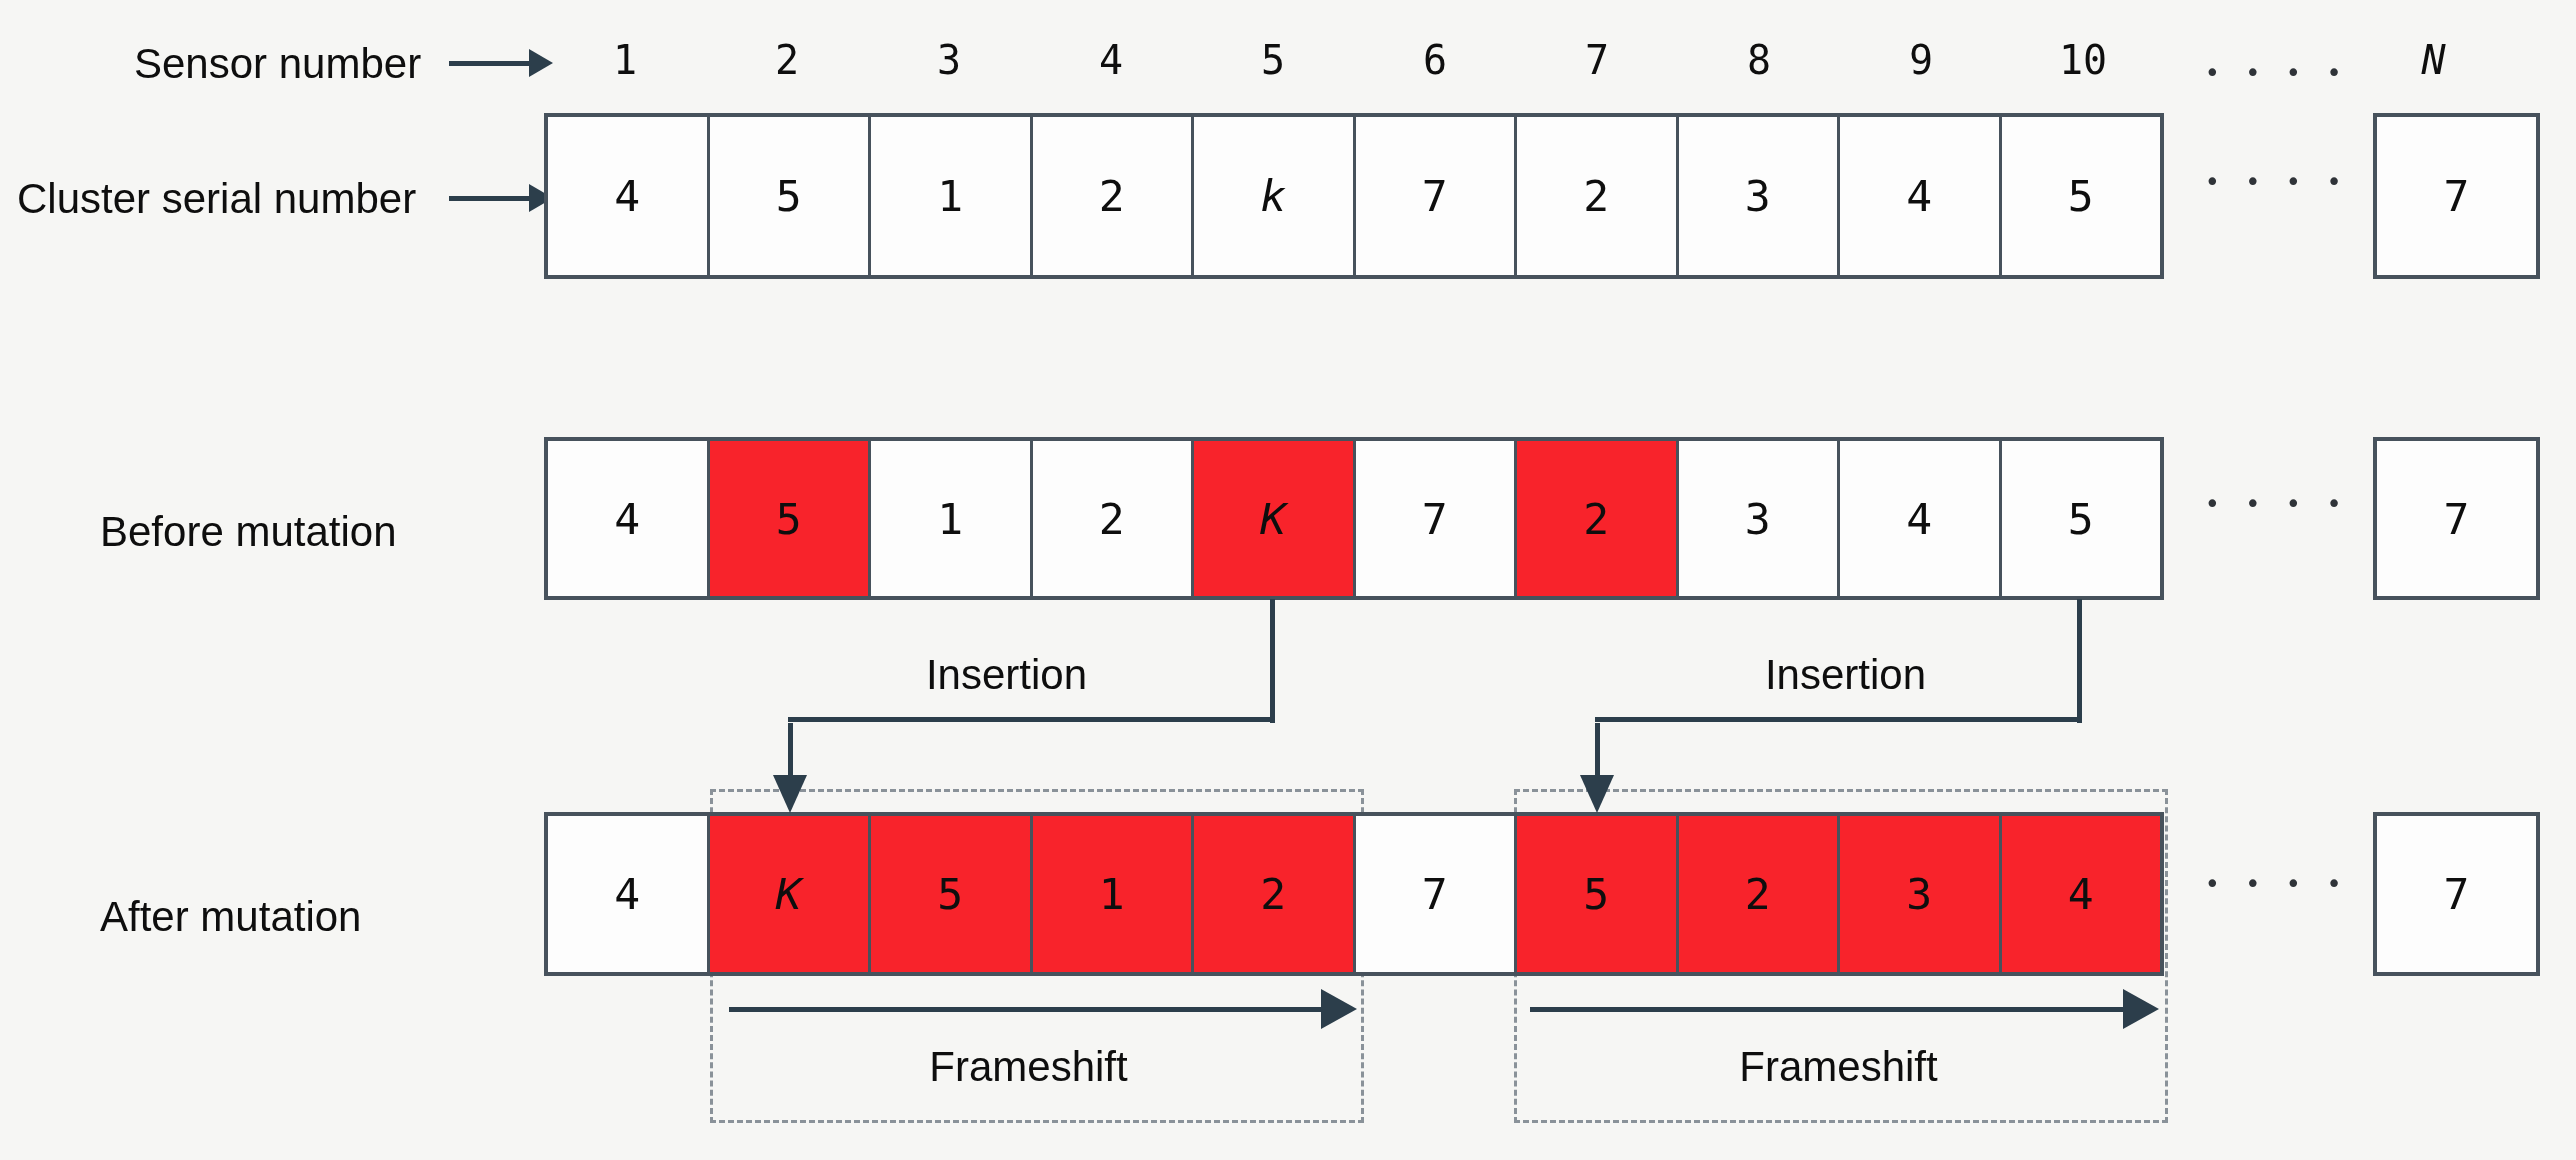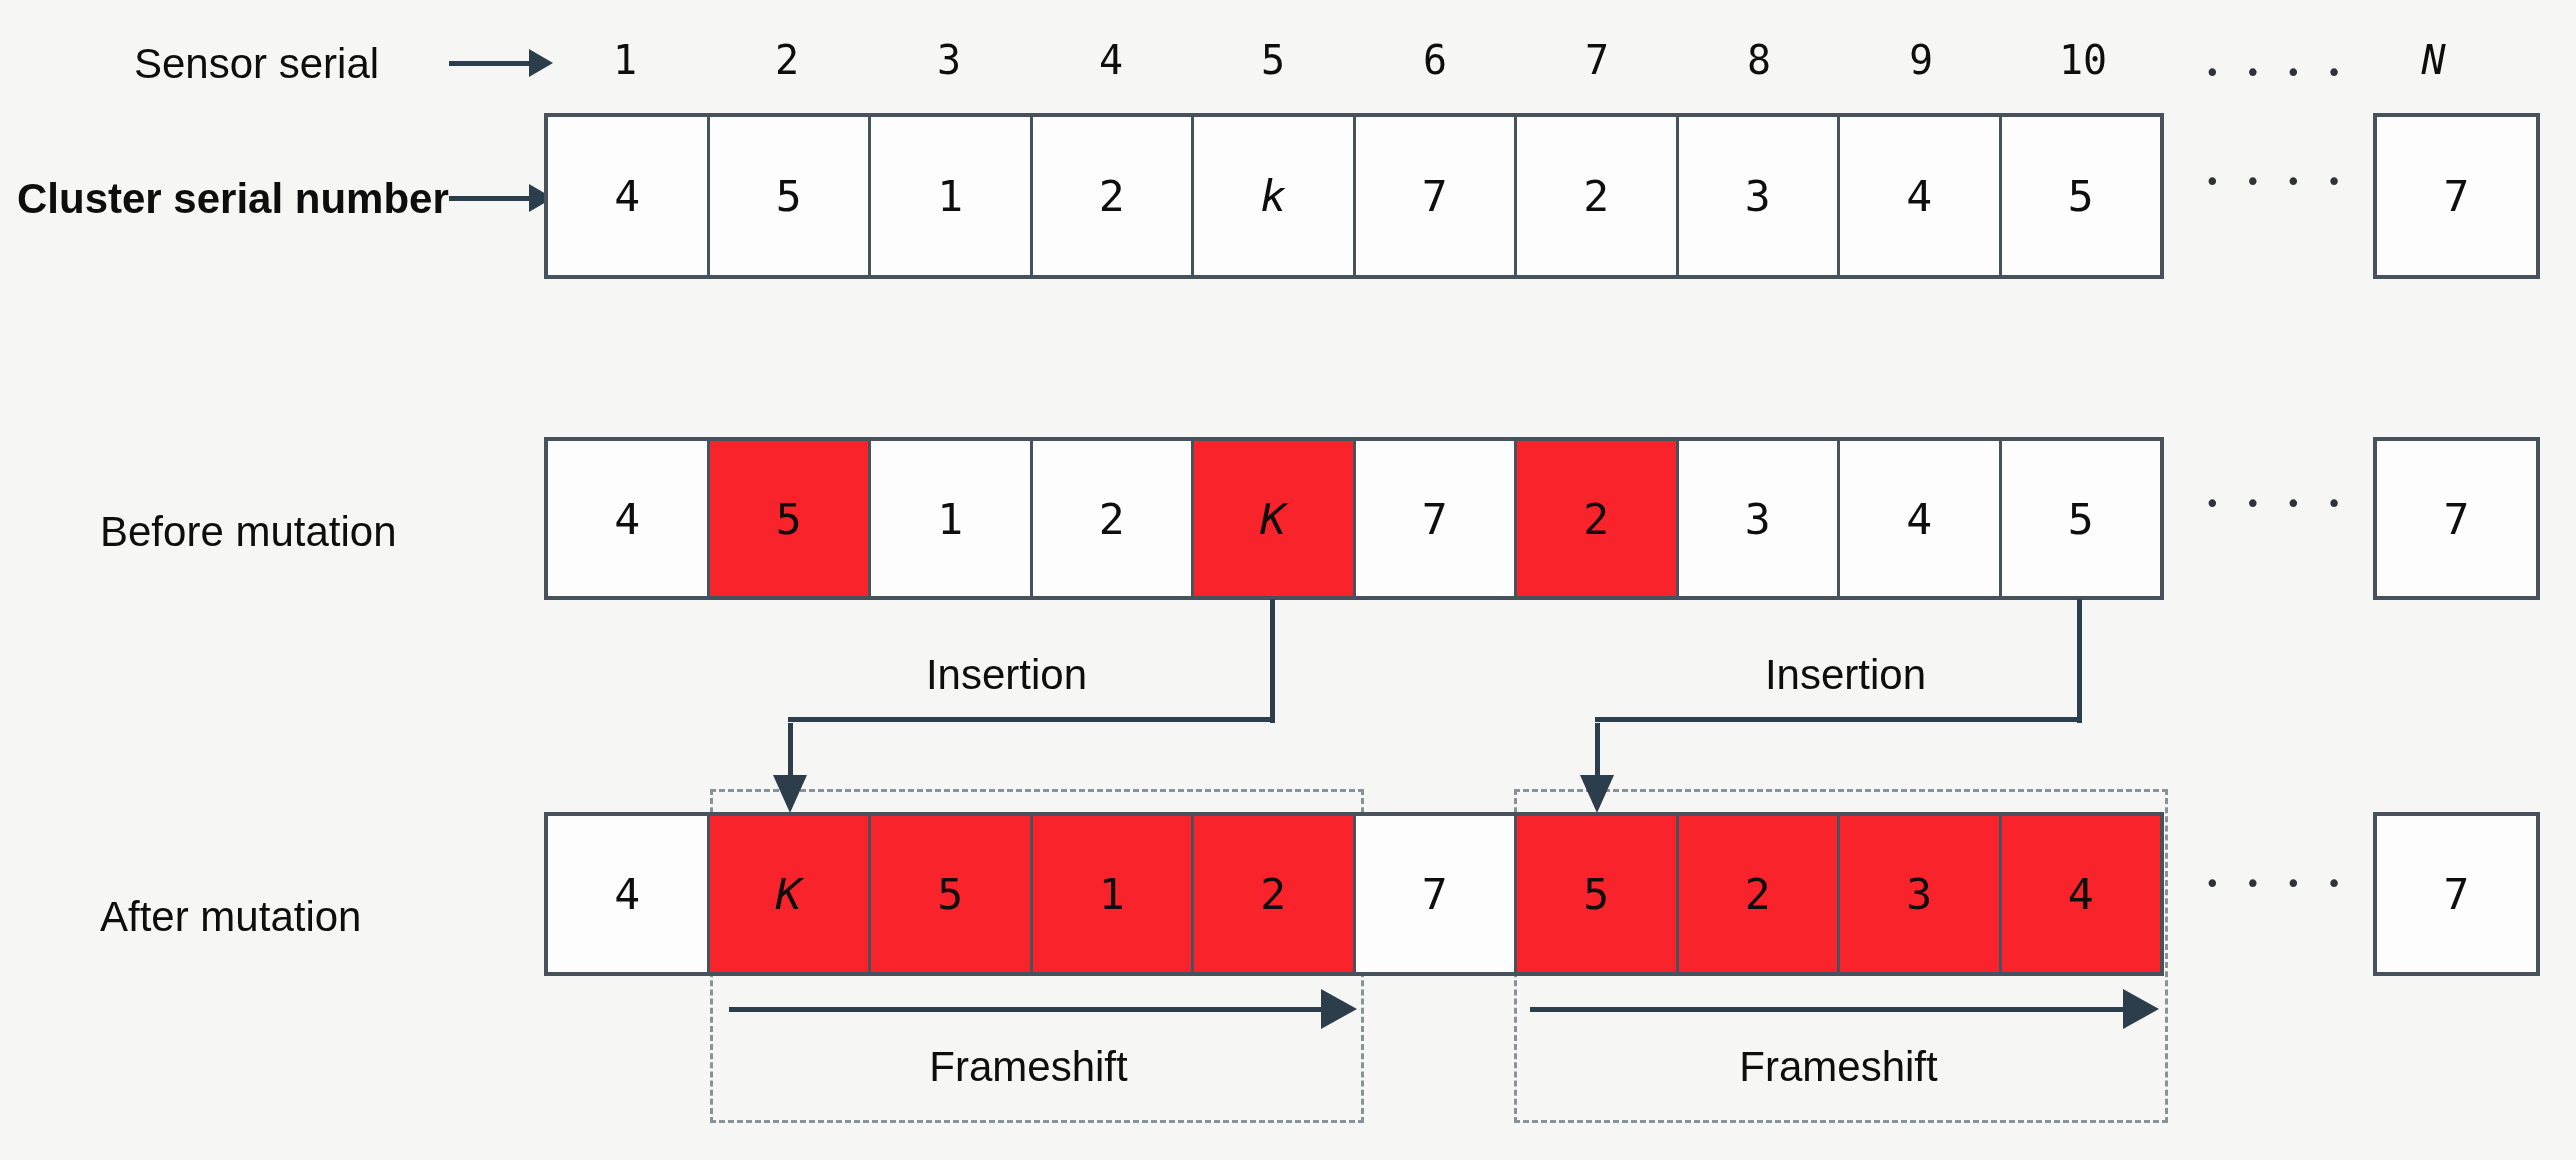--- a/index.html
+++ b/index.html
@@ -61,27 +61,27 @@
              border-top:20px solid transparent; border-bottom:20px solid transparent;
              border-left:36px solid var(--line); }
 
   .ann { position:absolute; width:307px; text-align:center; font-size:42px; z-index:4; }
 </style>
 </head>
 <body>
 
 <div class="stage" style="--red: #f8232b; --line: #2c3e4b; --border: #47525c; --dash: #8a9299;">
 
-  <div class="side-label" style="left:134px; top:40px;">Sensor serial</div>
+  <div class="side-label" style="left:134px; top:40px;">Sensor number</div>
   <div class="harrow" style="left:449px; top:49px; width:107px; height:28px;">
     <i class="shaft"></i>
       <i class="head"></i>
   </div>
 
-  <div class="side-label" style="left:17px; top:175px;font-weight:bold;">Cluster serial number</div>
+  <div class="side-label" style="left:17px; top:175px;">Cluster serial number</div>
   <div class="harrow" style="left:449px; top:184px; width:107px; height:28px;">
     <i class="shaft"></i>
       <i class="head"></i>
   </div>
 
   <div class="numbers">
       <span>1</span>
       <span>2</span>
       <span>3</span>
       <span>4</span>

